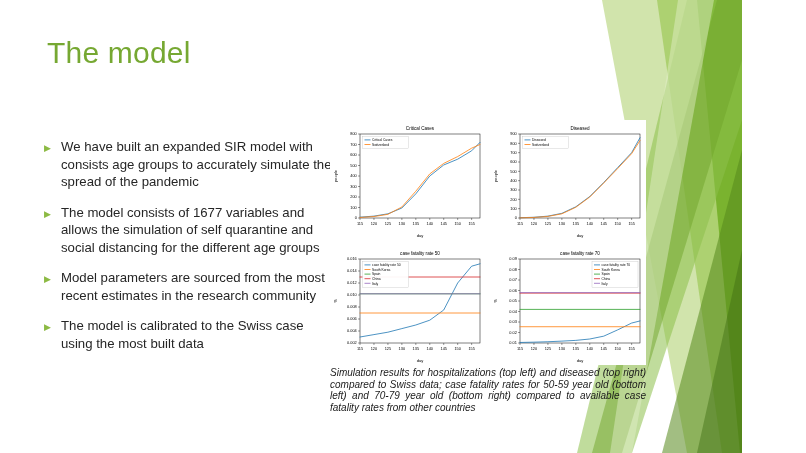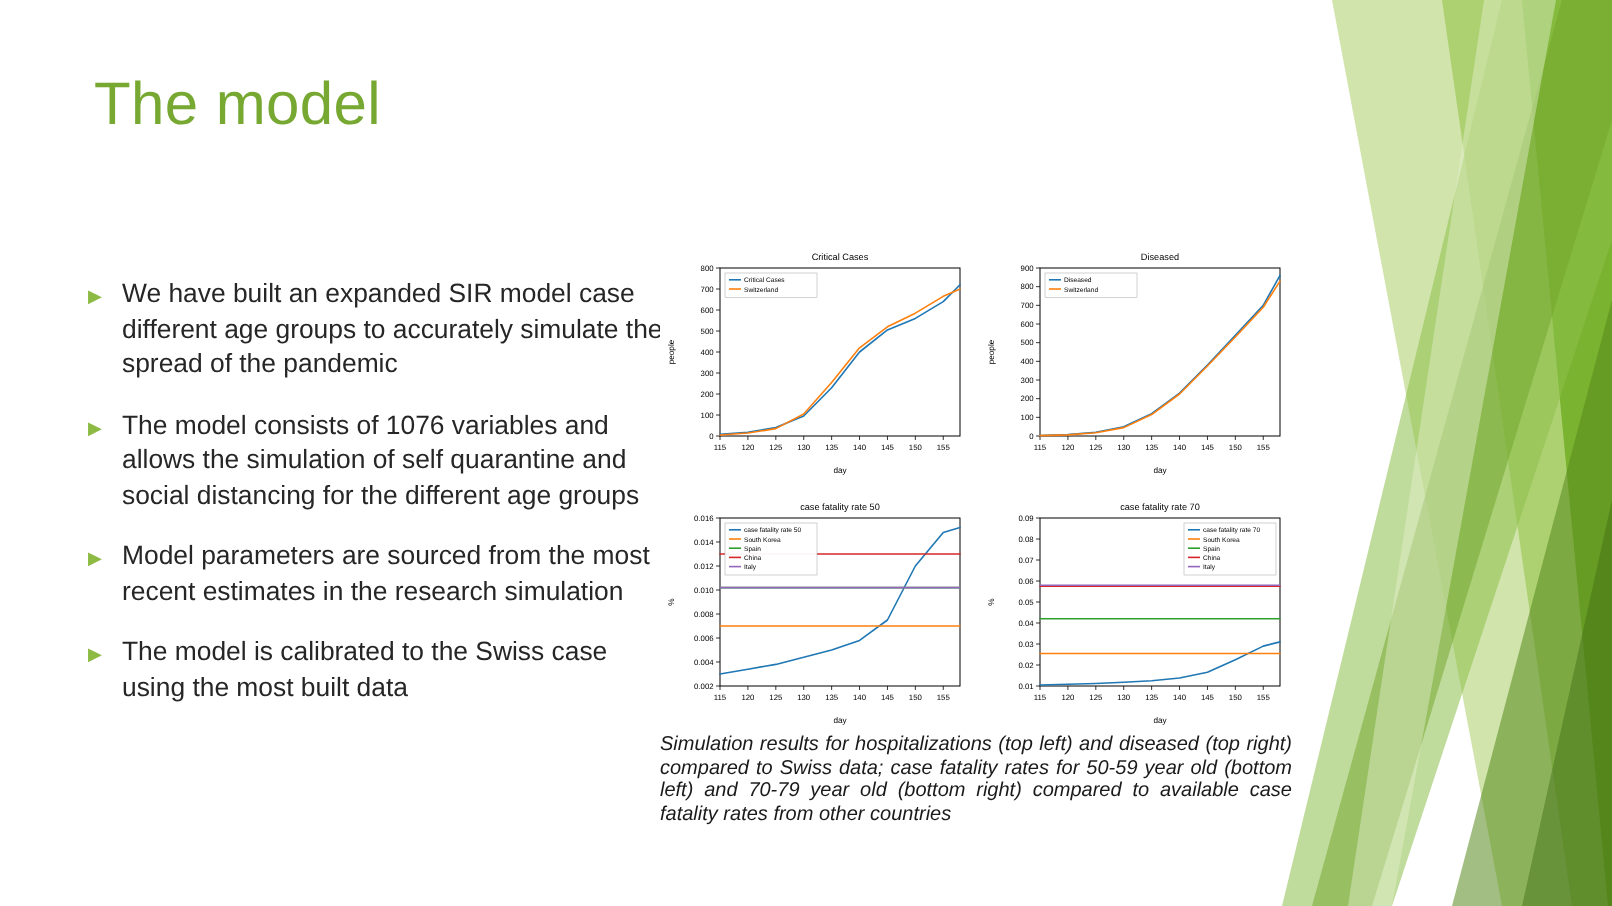--- a/index.html
+++ b/index.html
@@ -5,21 +5,21 @@
   html, body {
     margin: 0;
     padding: 0;
     background: #ffffff;
   }
   body {
     font-family: "Liberation Sans", sans-serif;
   }
   .slide {
     position: relative;
-    width: 806px;
+    width: 742px;
     height: 453px;
     overflow: hidden;
     background: #ffffff;
   }
 
   
   .deco {
     position: absolute;
     top: 0;
     right: 0;
@@ -120,29 +120,29 @@
       <polygon points="260,250 260,453 215,453" fill="#3f6d12" opacity="0.45"></polygon>
       <polygon points="196,0 232,0 150,453 128,453" fill="#e4f0cd" opacity="0.45"></polygon>
     </svg>
   </div>
 
   <div class="title">The model</div>
 
   <div class="bullets">
     <div class="bullet-row">
       <span class="bullet-marker">▶</span>
-      <span class="bullet-text">We have built an expanded SIR model case different age groups to accurately simulate the spread of the pandemic</span>
+      <span class="bullet-text">We have built an expanded SIR model with consists age groups to accurately simulate the spread of the pandemic</span>
     </div>
     <div class="bullet-row">
       <span class="bullet-marker">▶</span>
-      <span class="bullet-text">The model consists of 1076 variables and allows the simulation of self quarantine and social distancing for the different age groups</span>
+      <span class="bullet-text">The model consists of 1677 variables and allows the simulation of self quarantine and social distancing for the different age groups</span>
     </div>
     <div class="bullet-row">
       <span class="bullet-marker">▶</span>
-      <span class="bullet-text">Model parameters are sourced from the most recent estimates in the research simulation</span>
+      <span class="bullet-text">Model parameters are sourced from the most recent estimates in the research community</span>
     </div>
     <div class="bullet-row">
       <span class="bullet-marker">▶</span>
       <span class="bullet-text">The model is calibrated to the Swiss case using the most built data</span>
     </div>
   </div>
 
   <div class="figure">
     <div class="plot" id="plot0">
         <svg width="156" height="120" viewBox="0 0 156 120">

